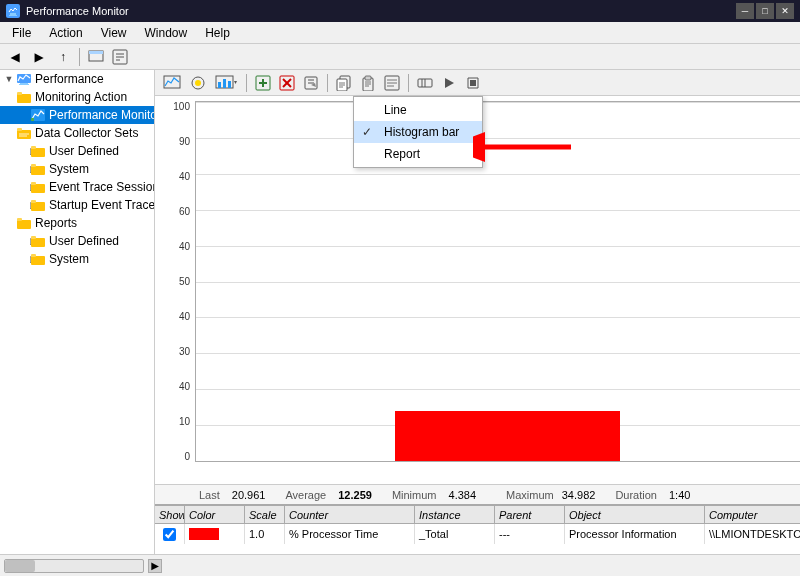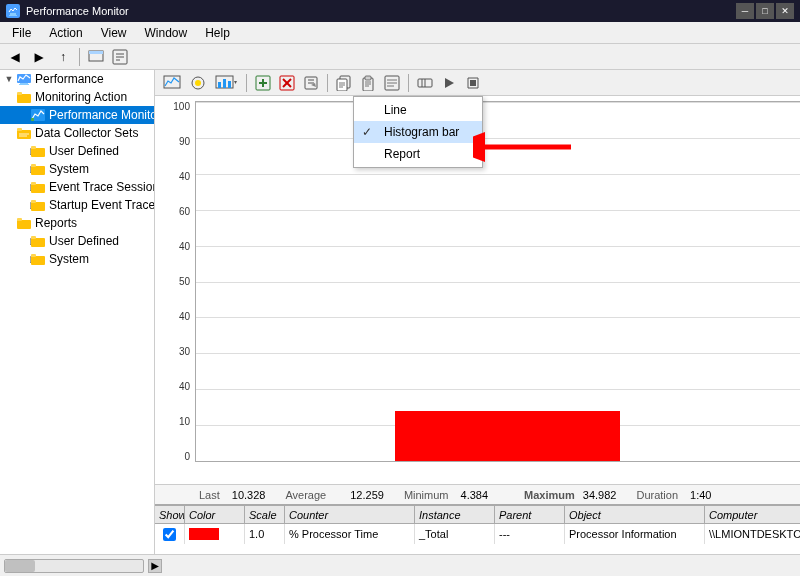--- a/index.html
+++ b/index.html
@@ -612,26 +612,26 @@
             <div style="position:absolute; top:90%; left:0; right:0; height:1px; background:#ddd;"></div>
             <div style="position:absolute; top:100%; left:0; right:0; height:1px; background:#ddd;"></div>
           </div>
 
           <div style="position:absolute; bottom:0; left:32%; width:36%; height:14%; background:red;"></div>
         </div>
       </div>
 
       <div class="stats-bar" style="padding-left:44px;">
         <span style="color:#555;">Last</span>
-        <span style="margin-left:4px;">10.328</span>
+        <span style="margin-left:4px;">20.961</span>
         <span style="color:#555; margin-left:12px;">Average</span>
-        <span style="margin-left:16px;">12.259</span>
+        <span style="margin-left:4px;font-weight:bold;">12.259</span>
         <span style="color:#555; margin-left:12px;">Minimum</span>
         <span style="margin-left:4px;">4.384</span>
-        <span style="color:#555; margin-left:28px;font-weight:bold;">Maximum</span>
+        <span style="color:#555; margin-left:22px;">Maximum</span>
         <span style="">34.982</span>
         <span style="color:#555; margin-left:12px;">Duration</span>
         <span style="margin-left:4px;">1:40</span>
       </div>
 
       <div class="counter-table">
         <div class="counter-header">
           <div class="counter-header-cell">Show</div>
           <div class="counter-header-cell">Color</div>
           <div class="counter-header-cell">Scale</div>

